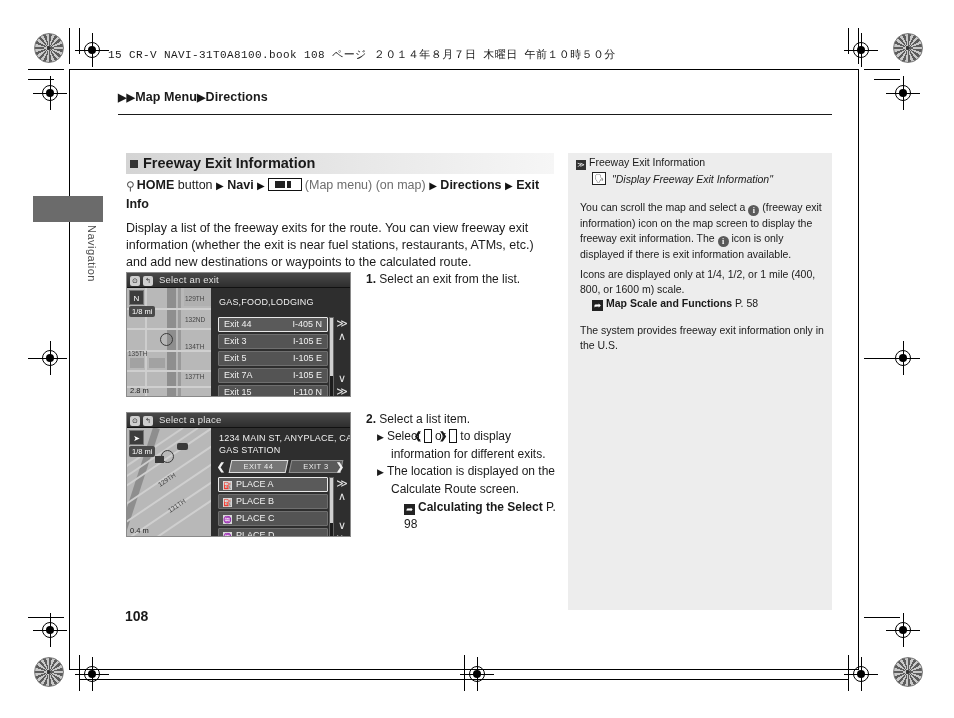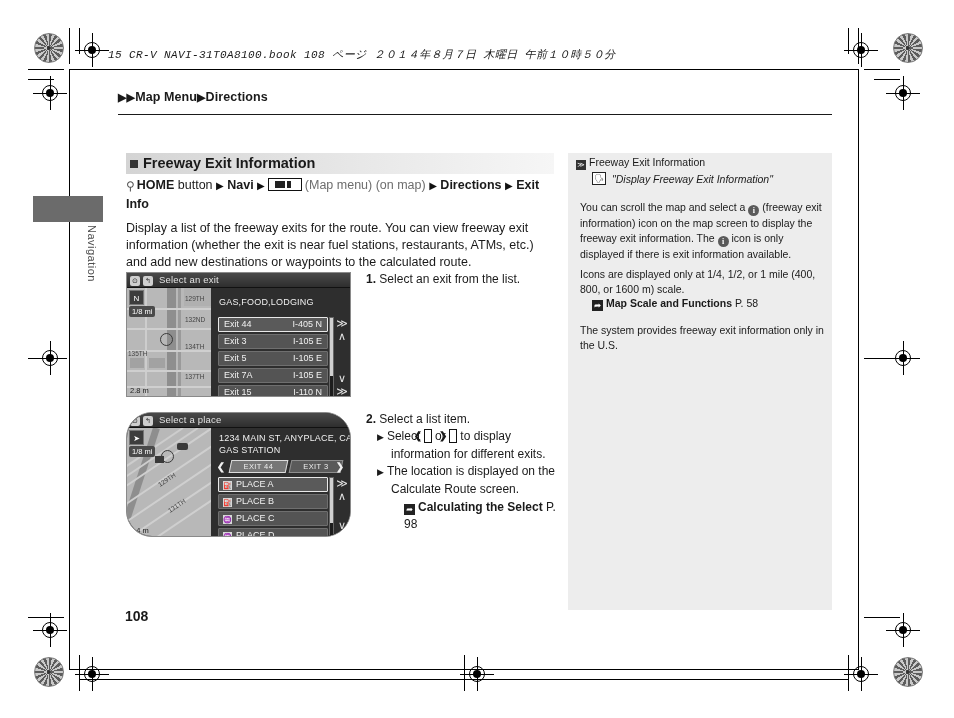--- a/index.html
+++ b/index.html
@@ -71,21 +71,20 @@
   
   .book-header {
     position: absolute;
     left: 108px;
     top: 47px;
     font-family: "Liberation Mono", monospace;
     font-size: 11px;
     letter-spacing: 0.4px;
     color: #1a1a1a;
     white-space: nowrap;
-    font-style: italic;
   }
 
   
   .breadcrumb {
     position: absolute;
     left: 118px;
     top: 90px;
     font-size: 12.5px;
     color: #1a1a1a;
     white-space: nowrap;
@@ -714,21 +713,21 @@
     <div class="arrcol" style="right:1px; top:29px;">
       <span>≫</span>
       <span>∧</span>
       <span style="height:29px;"></span>
       <span>∨</span>
       <span>≫</span>
     </div>
   </div>
 </div>
 
-<div class="device" style="left:126px; top:412px;border-radius:26px;">
+<div class="device" style="left:126px; top:412px;">
   <div class="dev-title">
     <span class="ic1">⊙</span>
     <span class="ic2">↰</span>
     <span class="t">Select a place</span>
   </div>
 
   <div class="dev-map">
     <div class="road-v" style="left:26px; top:0; width:7px; height:109px; background:#8e8e8e; transform:rotate(18deg); transform-origin:top;"></div>
     <div class="road-h" style="left:-10px; top:26px; width:110px; height:2px; transform:rotate(-34deg);"></div>
     <div class="road-h" style="left:-10px; top:44px; width:110px; height:2px; transform:rotate(-34deg);"></div>

